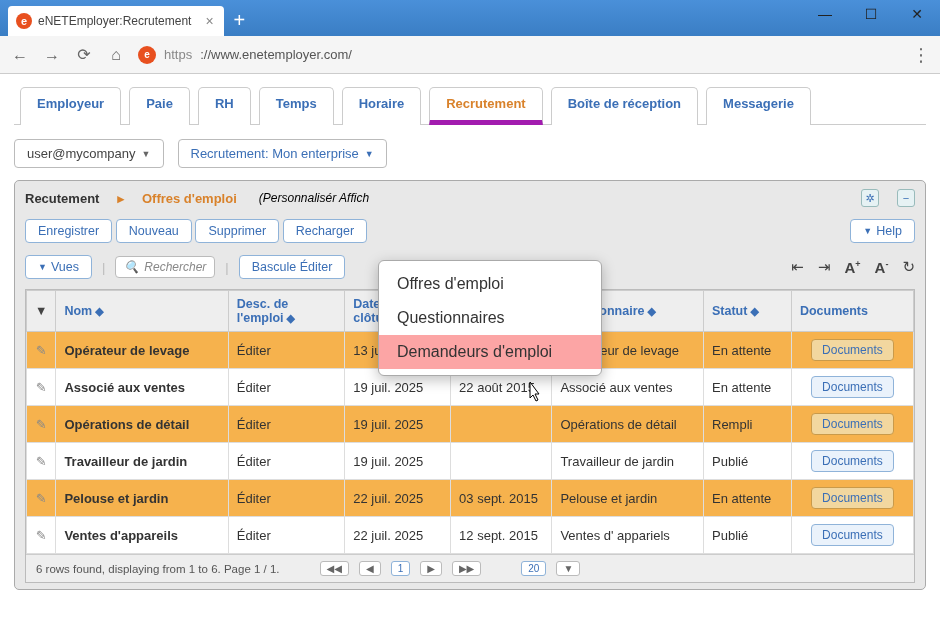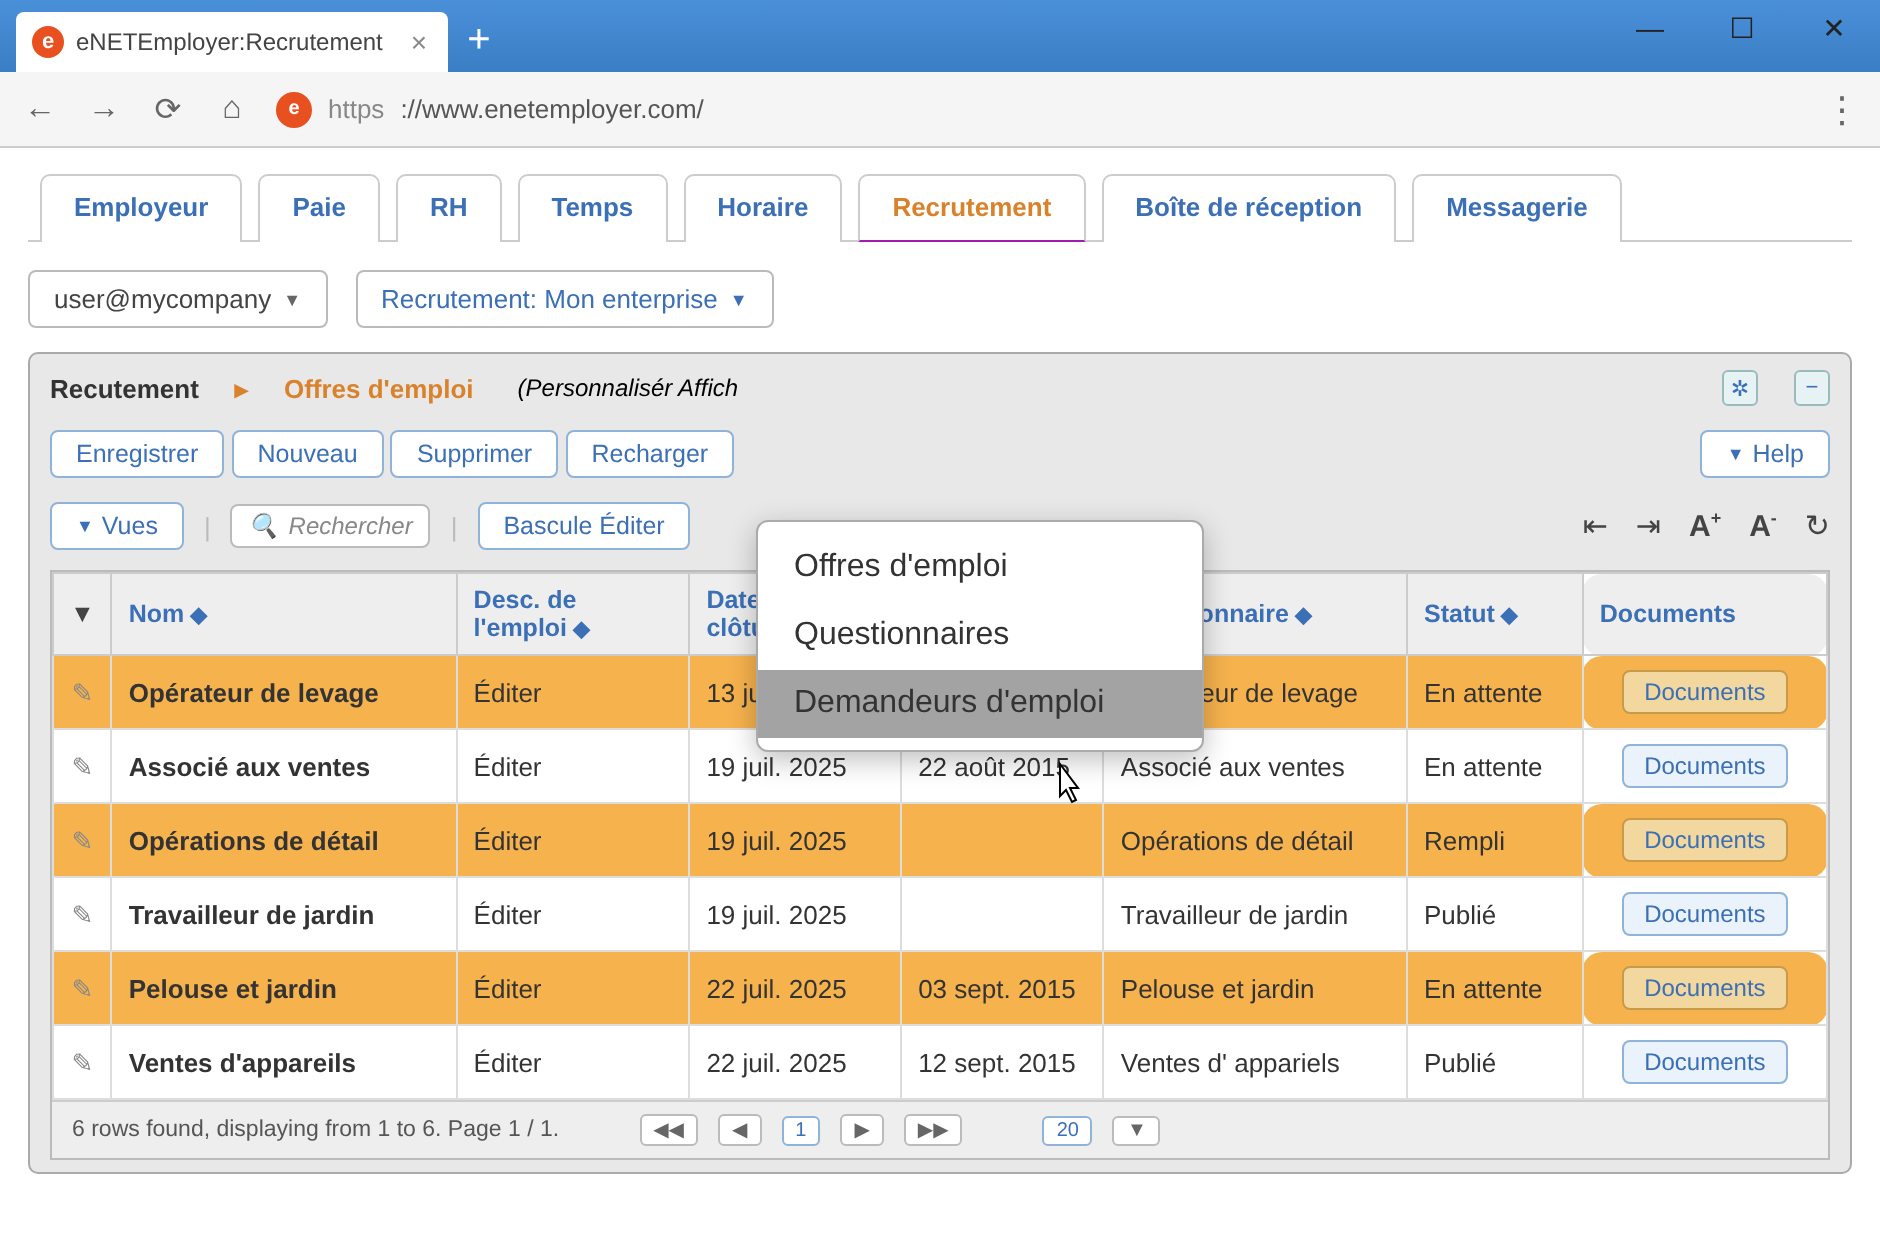--- a/index.html
+++ b/index.html
@@ -19,21 +19,21 @@
 .url-bar { flex: 1; display: flex; align-items: center; gap: 8px; font-size: 13px; color: #555; }
 .url-bar .favicon-sm { width: 18px; height: 18px; border-radius: 50%; background: #e8501f; display: inline-flex; align-items: center; justify-content: center; color: #fff; font-weight: bold; font-size: 10px; }
 .kebab { color: #666; font-size: 18px; }
 
 
 .page { padding: 12px 14px; }
 
 
 .main-tabs { display: flex; gap: 8px; border-bottom: 1px solid #ccc; padding-left: 6px; }
 .main-tab { padding: 8px 16px 9px; border: 1px solid #ccc; border-bottom: none; border-radius: 5px 5px 0 0; background: #fff; color: #3b6fb6; font-weight: 600; font-size: 13px; position: relative; top: 1px; cursor: pointer; }
-.main-tab.active { color: #d9822b; border-bottom: 1px solid #a21caf; }
+.main-tab.active { color: #d9822b; border-bottom: 5px solid #a21caf; }
 
 
 .sub-row { display: flex; gap: 14px; margin: 14px 0 12px; }
 .pill-dd { border: 1px solid #bbb; border-radius: 4px; padding: 6px 12px; background: #fff; color: #444; display: flex; align-items: center; gap: 6px; cursor: pointer; }
 .pill-dd.blue { color: #3b6fb6; }
 .caret { font-size: 9px; color: #666; }
 
 
 .panel { border: 1px solid #aaa; border-radius: 5px; background: #e8e8e8; padding-bottom: 6px; }
 .panel-header { display: flex; align-items: center; padding: 8px 10px; gap: 18px; }
@@ -70,34 +70,34 @@
 
 
 .pager { background: #eee; border-top: 1px solid #ccc; padding: 6px 10px; display: flex; align-items: center; gap: 10px; font-size: 11.5px; color: #555; }
 .pager .pgbtn { border: 1px solid #bbb; border-radius: 3px; background: #fff; padding: 1px 6px; font-size: 10px; color: #666; cursor: pointer; }
 .pager .pgbtn.active { color: #3b6fb6; border-color: #8fb3d9; }
 .pager .spacer { width: 20px; }
 
 
 .dropdown-popup { position: absolute; left: 378px; top: 260px; background: #fff; border: 1px solid #aaa; border-radius: 6px; box-shadow: 0 4px 14px rgba(0,0,0,.25); padding: 6px 0; z-index: 50; min-width: 224px; }
 .dropdown-popup .dd-item { padding: 8px 18px; font-size: 16px; color: #333; cursor: pointer; }
-.dropdown-popup .dd-item.hover { background: #a3a3a3; }
+.dropdown-popup .dd-item.hover { background: #fca5a5; }
 
 
 .cursor { position: absolute; left: 524px; top: 380px; z-index: 60; font-size: 18px; pointer-events: none; }
 .cursor svg { width: 20px; height: 24px; }
 
 .col-edit { width: 28px; }
 .col-nom { width: 180px; }
 .col-desc { width: 120px; }
 .col-date { width: 110px; }
 .col-fermer { width: 105px; }
 .col-quest { width: 155px; }
 .col-statut { width: 90px; }
-.col-doc { width: 124px; text-align: center; border-radius: 10px; }
+.col-doc { width: 124px; text-align: center; }
 th.col-doc { text-align: left; }
 </style>
 </head>
 <body>
 
 <div class="browser-titlebar">
   <div class="tab">
     <span class="favicon">e</span>
     <span>eNETEmployer:Recrutement</span>
     <span class="close">×</span>

